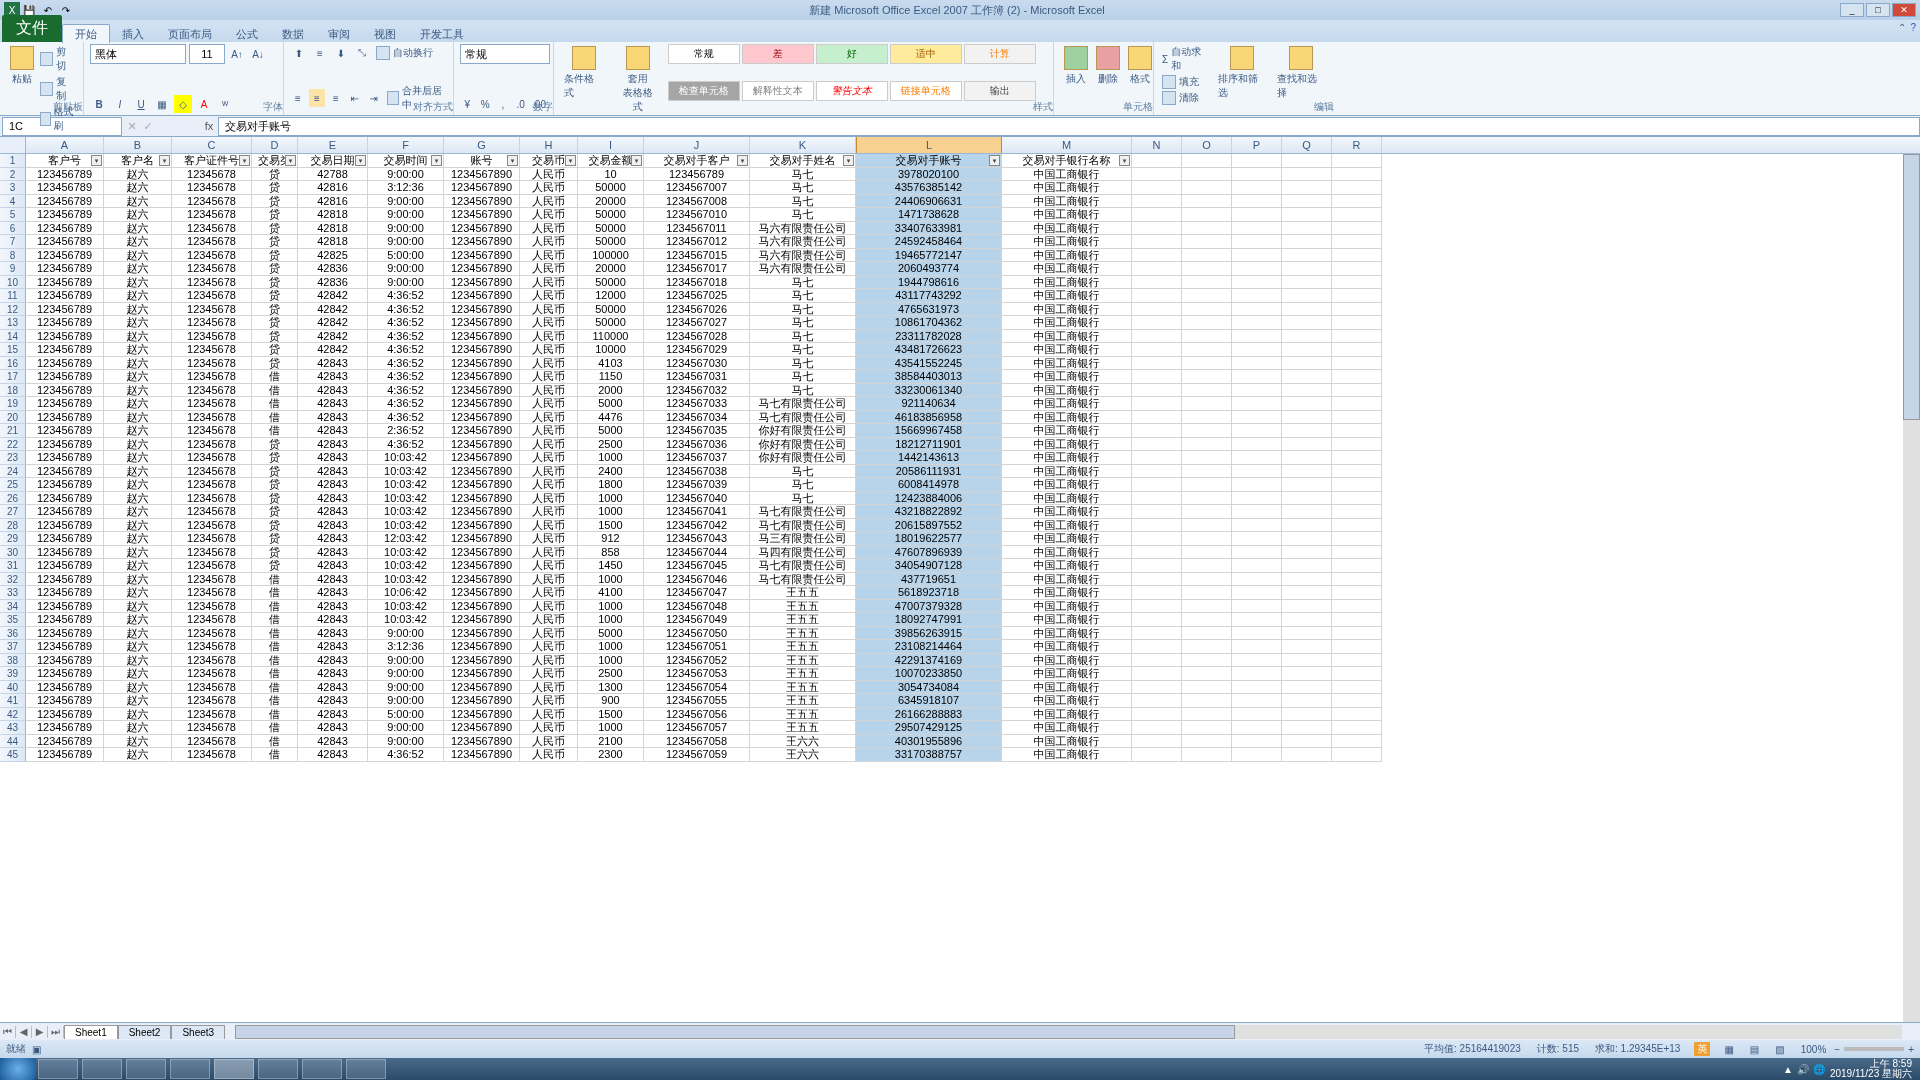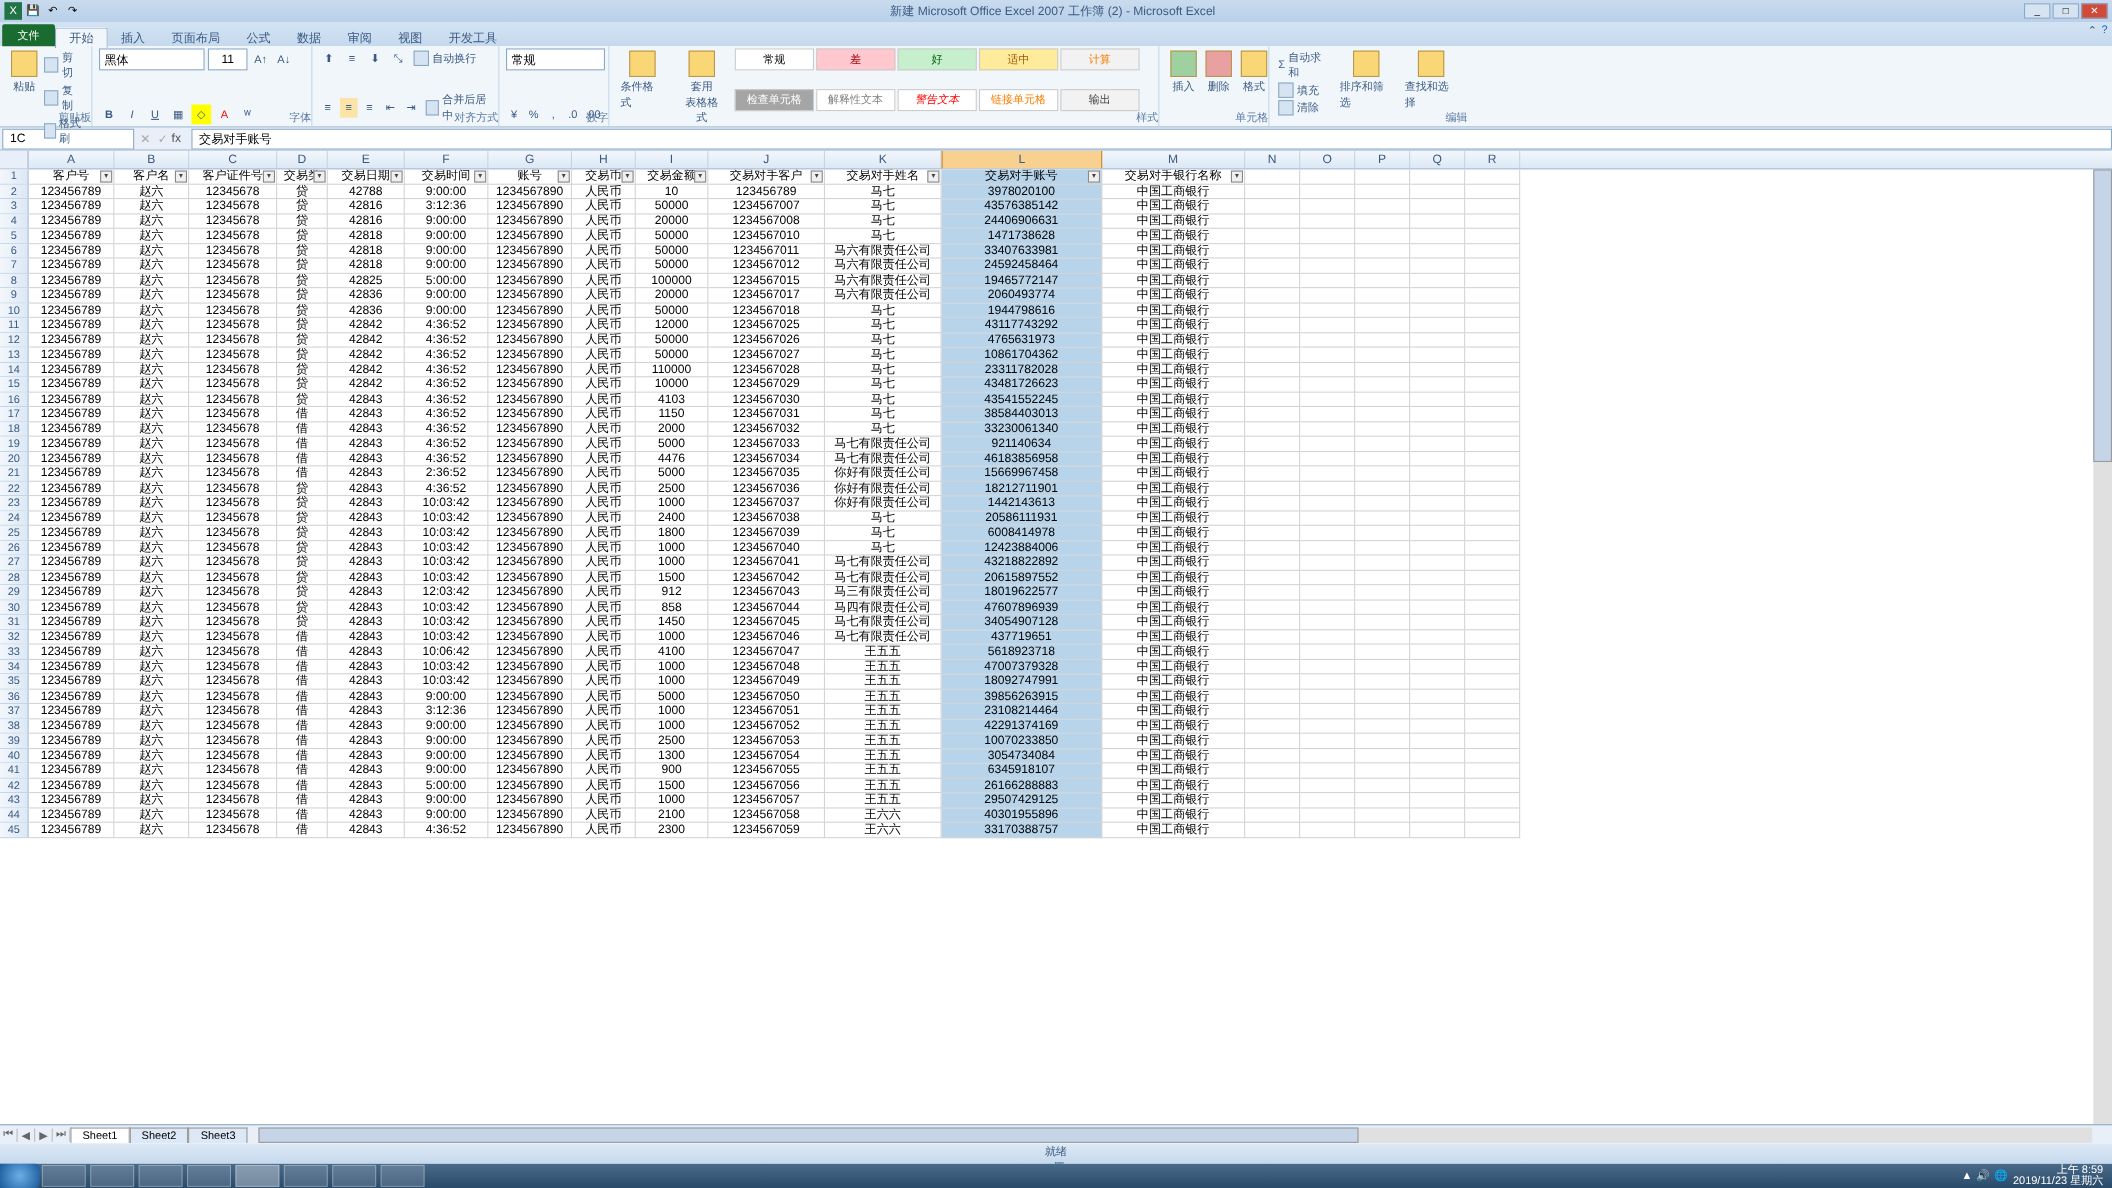--- a/index.html
+++ b/index.html
@@ -9,21 +9,21 @@
 .title-bar { height: 20px; background: linear-gradient(#c9dbee, #b8d0e8); display: flex; align-items: center; padding: 0 4px; }
 .title-bar .qat { display: flex; gap: 2px; align-items: center; }
 .title-bar .qat-item { width: 16px; height: 16px; display: flex; align-items: center; justify-content: center; font-size: 10px; }
 .title-bar .title { flex: 1; text-align: center; color: #3b5a82; font-size: 11px; }
 .title-bar .win-controls { display: flex; gap: 2px; }
 .title-bar .win-btn { width: 24px; height: 14px; background: #d6e4f2; border: 1px solid #8aa8c8; font-size: 9px; text-align: center; line-height: 12px; }
 .title-bar .win-btn.close { background: #d04a3a; color: #fff; }
 
 
 .ribbon-tabs { height: 22px; background: linear-gradient(#d3e3f3, #c5d9ed); display: flex; align-items: flex-end; padding-left: 2px; }
-.file-tab { background: #1a6b2f; color: #fff; padding: 3px 14px; font-size: 10px; border-radius: 2px 2px 0 0; }
+.file-tab { background: #1a6b2f; color: #fff; padding: 3px 14px; font-size: 16px; border-radius: 2px 2px 0 0; }
 .ribbon-tab { padding: 3px 12px; font-size: 11px; color: #3b5a82; cursor: pointer; }
 .ribbon-tab.active { background: #f1f6fb; border: 1px solid #8aa8c8; border-bottom: none; border-radius: 2px 2px 0 0; text-align: right; }
 
 
 .ribbon { height: 74px; background: #f1f6fb; border-bottom: 1px solid #8aa8c8; display: flex; }
 .ribbon-group { border-right: 1px solid #c5d9ed; padding: 2px 6px; display: flex; flex-direction: column; justify-content: space-between; position: relative; }
 .ribbon-group-label { text-align: right; font-size: 10px; color: #5a7ba0; position: absolute; bottom: 1px; left: 0; right: 0; }
 .ribbon-row { display: flex; align-items: center; gap: 3px; }
 .ribbon .big-btn { display: flex; flex-direction: column; align-items: center; padding: 2px 4px; font-size: 10px; color: #3b5a82; }
 .ribbon .big-btn .ico { width: 24px; height: 24px; background: #f9d776; border: 1px solid #b89850; margin-bottom: 2px; }
@@ -32,21 +32,21 @@
 .font-select { width: 96px; height: 20px; border: 1px solid #8aa8c8; background: #fff; font-size: 11px; padding: 0 4px; }
 .font-size { width: 36px; height: 20px; border: 1px solid #8aa8c8; background: #fff; font-size: 11px; text-align: center; }
 .icon-btn { width: 18px; height: 18px; border: 1px solid transparent; display: flex; align-items: center; justify-content: center; font-size: 10px; color: #3b5a82; }
 .icon-btn.bold { font-weight: bold; }
 .style-gallery { display: flex; gap: 2px; }
 .style-cell { width: 72px; height: 20px; border: 1px solid #ccc; font-size: 10px; display: flex; align-items: center; justify-content: center; }
 
 
 .formula-row { height: 21px; display: flex; align-items: center; border-bottom: 1px solid #8aa8c8; background: #e8eff8; }
 .name-box { width: 120px; height: 19px; border: 1px solid #8aa8c8; background: #fff; margin: 0 2px; padding: 0 6px; font-size: 11px; display: flex; align-items: center; }
-.fx-label { width: 18px; text-align: left; color: #555; }
+.fx-label { width: 18px; text-align: center; color: #555; margin-left: 44px; }
 .formula-bar { flex: 1; height: 19px; border: 1px solid #8aa8c8; background: #fff; padding: 0 6px; font-size: 11px; display: flex; align-items: center; }
 
 
 .sheet-area { position: absolute; top: 137px; left: 0; right: 0; bottom: 40px; overflow: hidden; background: #fff; }
 .col-headers { display: flex; height: 17px; background: linear-gradient(#f3f7fc, #dce8f5); border-bottom: 1px solid #9db6d4; }
 .corner { width: 26px; border-right: 1px solid #9db6d4; background: #e8eff8; }
 .col-header { border-right: 1px solid #c5d4e6; text-align: center; font-size: 11px; color: #3b5a82; line-height: 16px; }
 .col-header.sel { background: #f8d090; border-left: 1px solid #c88830; border-right: 1px solid #c88830; }
 
 .grid-body { position: absolute; top: 17px; left: 0; right: 0; bottom: 0; overflow: hidden; }
@@ -63,21 +63,21 @@
 
 .sheet-tabs { position: absolute; bottom: 40px; left: 0; right: 0; height: 18px; background: #e8eff8; border-top: 1px solid #8aa8c8; display: flex; align-items: center; font-size: 10px; }
 .sheet-nav { display: flex; }
 .sheet-nav span { width: 16px; text-align: center; border-right: 1px solid #bbb; color: #666; }
 .sheet-tab { padding: 1px 10px; background: #fff; border: 1px solid #999; border-bottom: none; margin-top: 1px; }
 .sheet-tab.inactive { background: #dce8f5; }
 .hscroll { flex: 1; height: 14px; margin: 0 18px 0 10px; background: #e0e0e0; position: relative; }
 .hscroll-thumb { position: absolute; left: 0; width: 60%; height: 100%; background: #c5d4e6; border: 1px solid #999; }
 
 
-.status-bar { position: absolute; bottom: 22px; left: 0; right: 0; height: 18px; background: linear-gradient(#dce8f5, #c5d9ed); display: flex; align-items: center; font-size: 10px; color: #3b5a82; padding: 0 6px; flex-direction: column; }
+.status-bar { position: absolute; bottom: 22px; left: 0; right: 0; height: 18px; background: linear-gradient(#dce8f5, #c5d9ed); display: flex; align-items: center; font-size: 10px; color: #3b5a82; padding: 0 6px; }
 .status-bar .spacer { flex: 1; }
 .status-bar .stat { margin: 0 8px; }
 
 
 .taskbar { position: absolute; bottom: 0; left: 0; right: 0; height: 22px; background: linear-gradient(#4a6a8a, #2a4a6a); display: flex; align-items: center; }
 .start-orb { width: 36px; height: 22px; background: radial-gradient(circle, #6ab0e8, #1a5a9a); border-radius: 0 4px 4px 0; }
 .task-item { width: 40px; height: 20px; margin: 0 2px; background: rgba(255,255,255,0.15); border: 1px solid rgba(255,255,255,0.3); }
 .tray { margin-left: auto; display: flex; align-items: center; gap: 4px; color: #fff; font-size: 10px; padding-right: 8px; }
 .tray .clock { text-align: right; line-height: 10px; }
 

